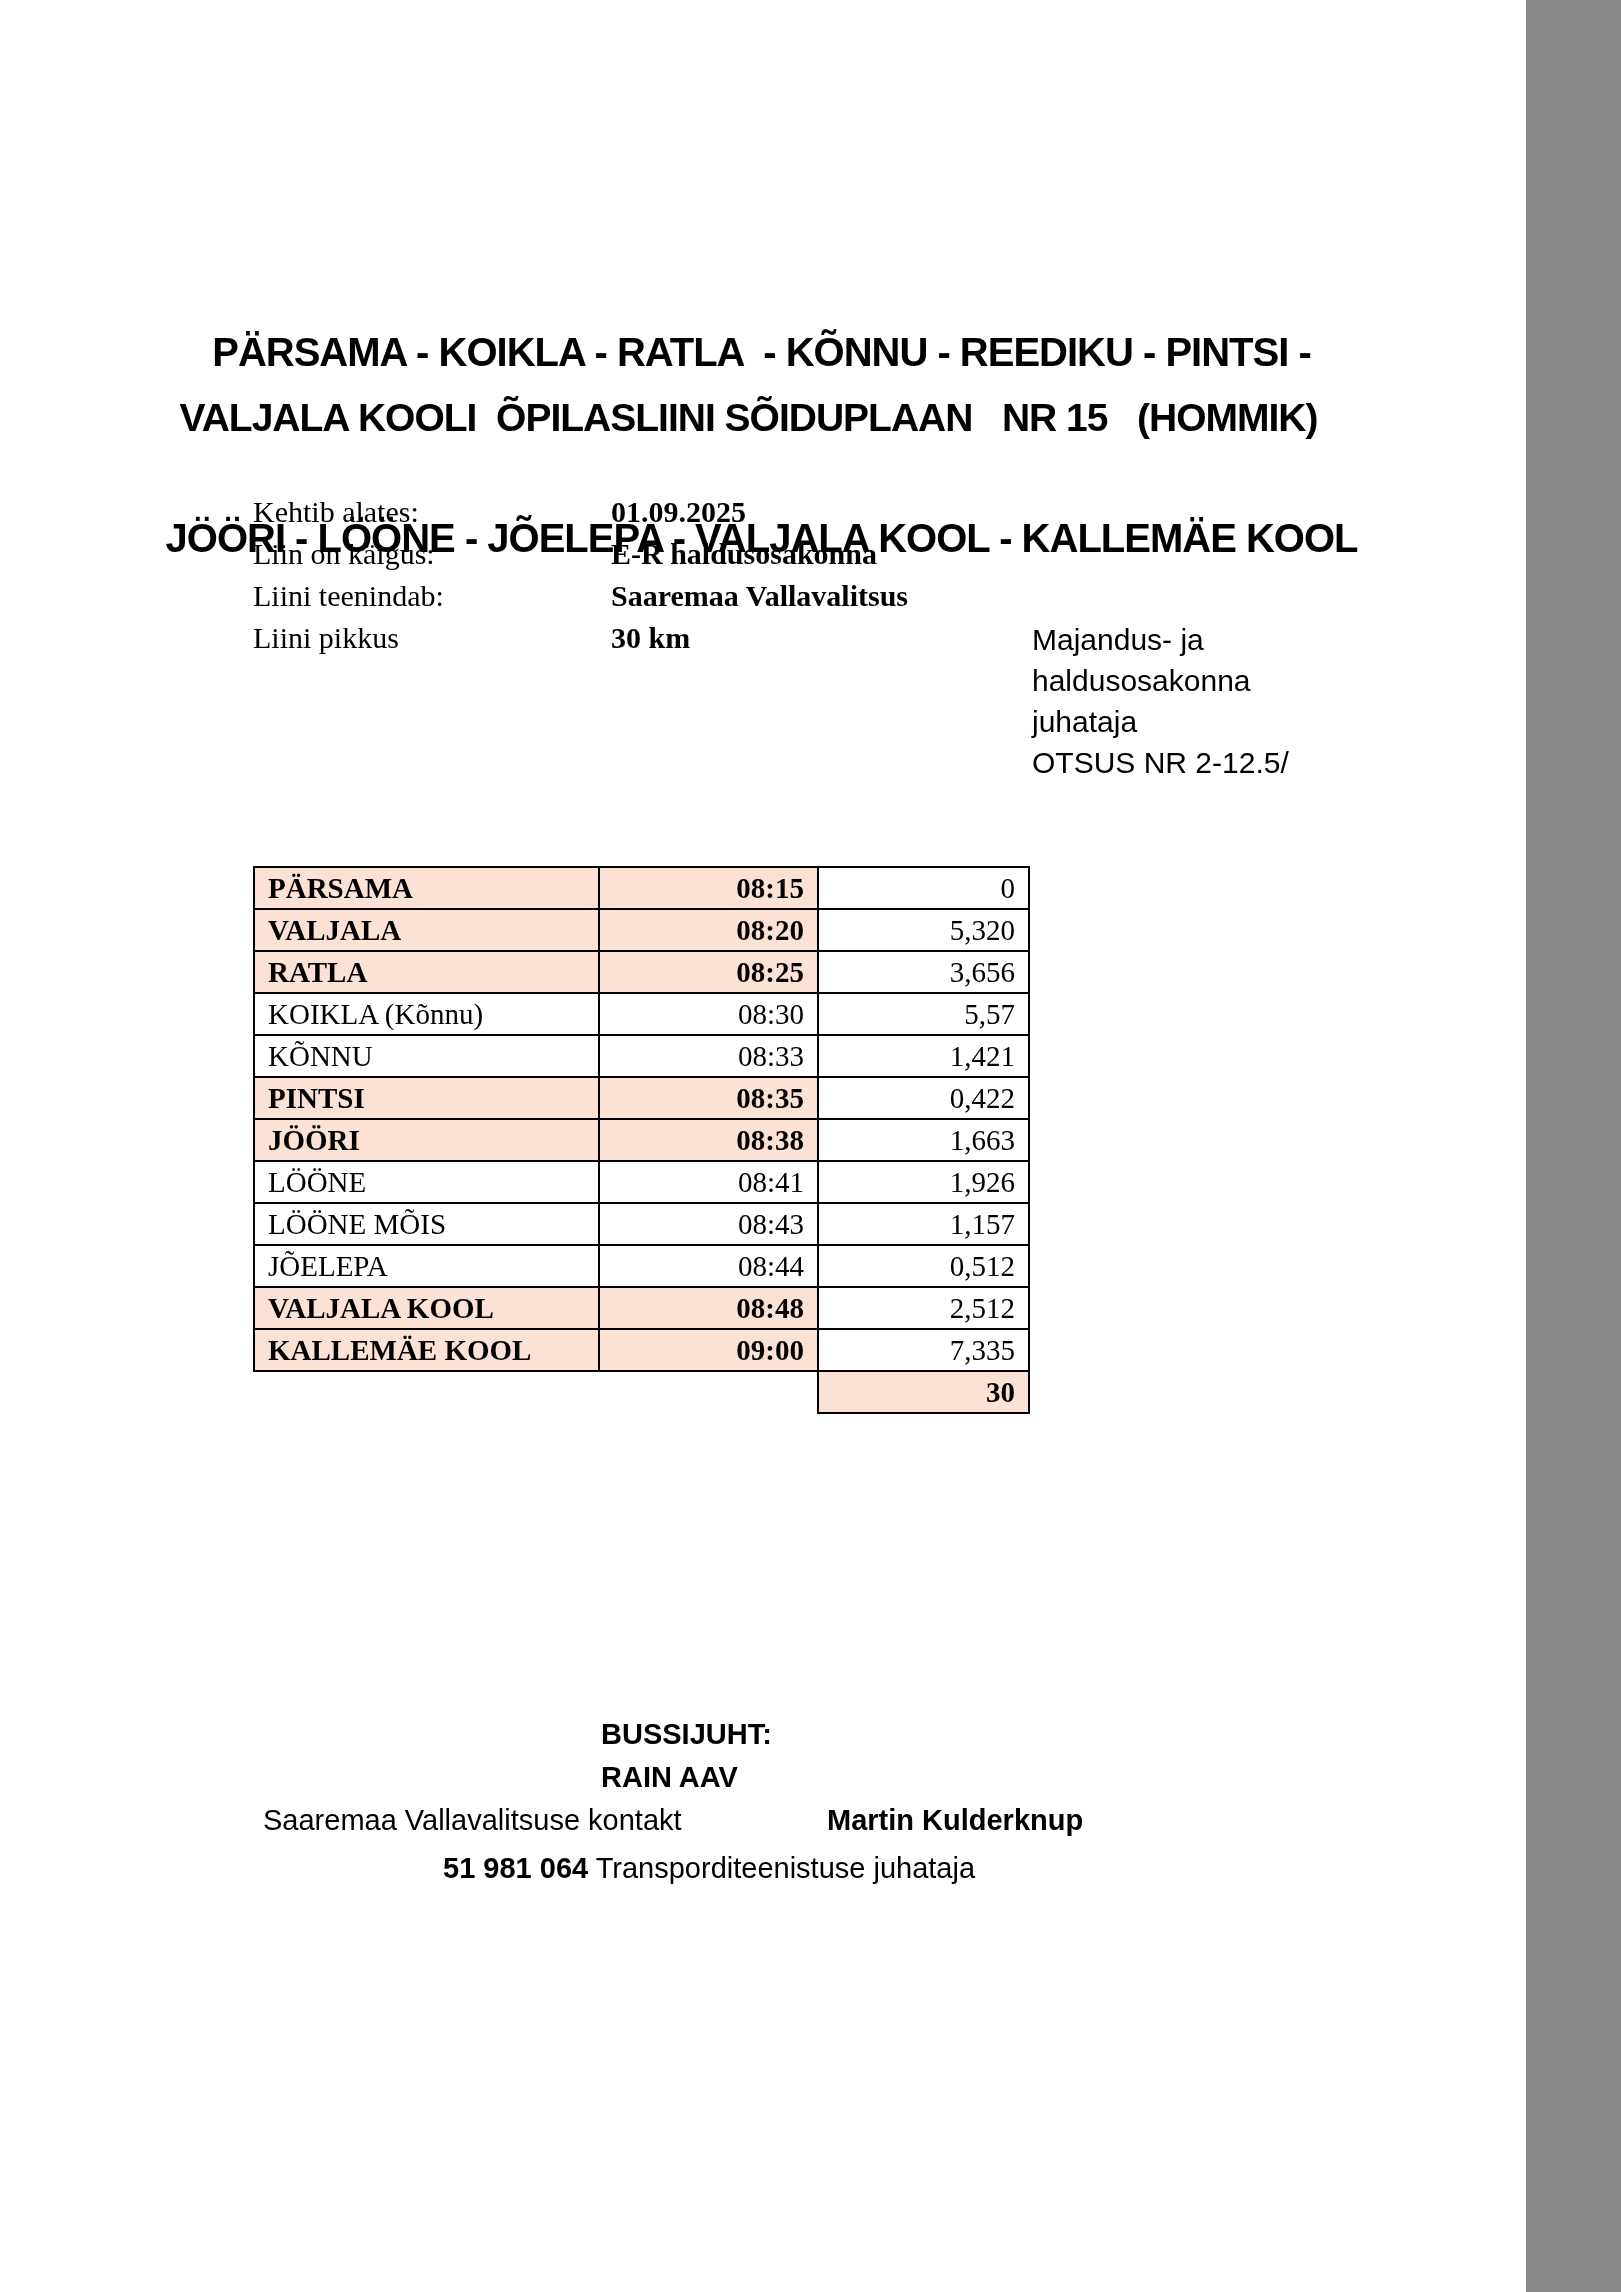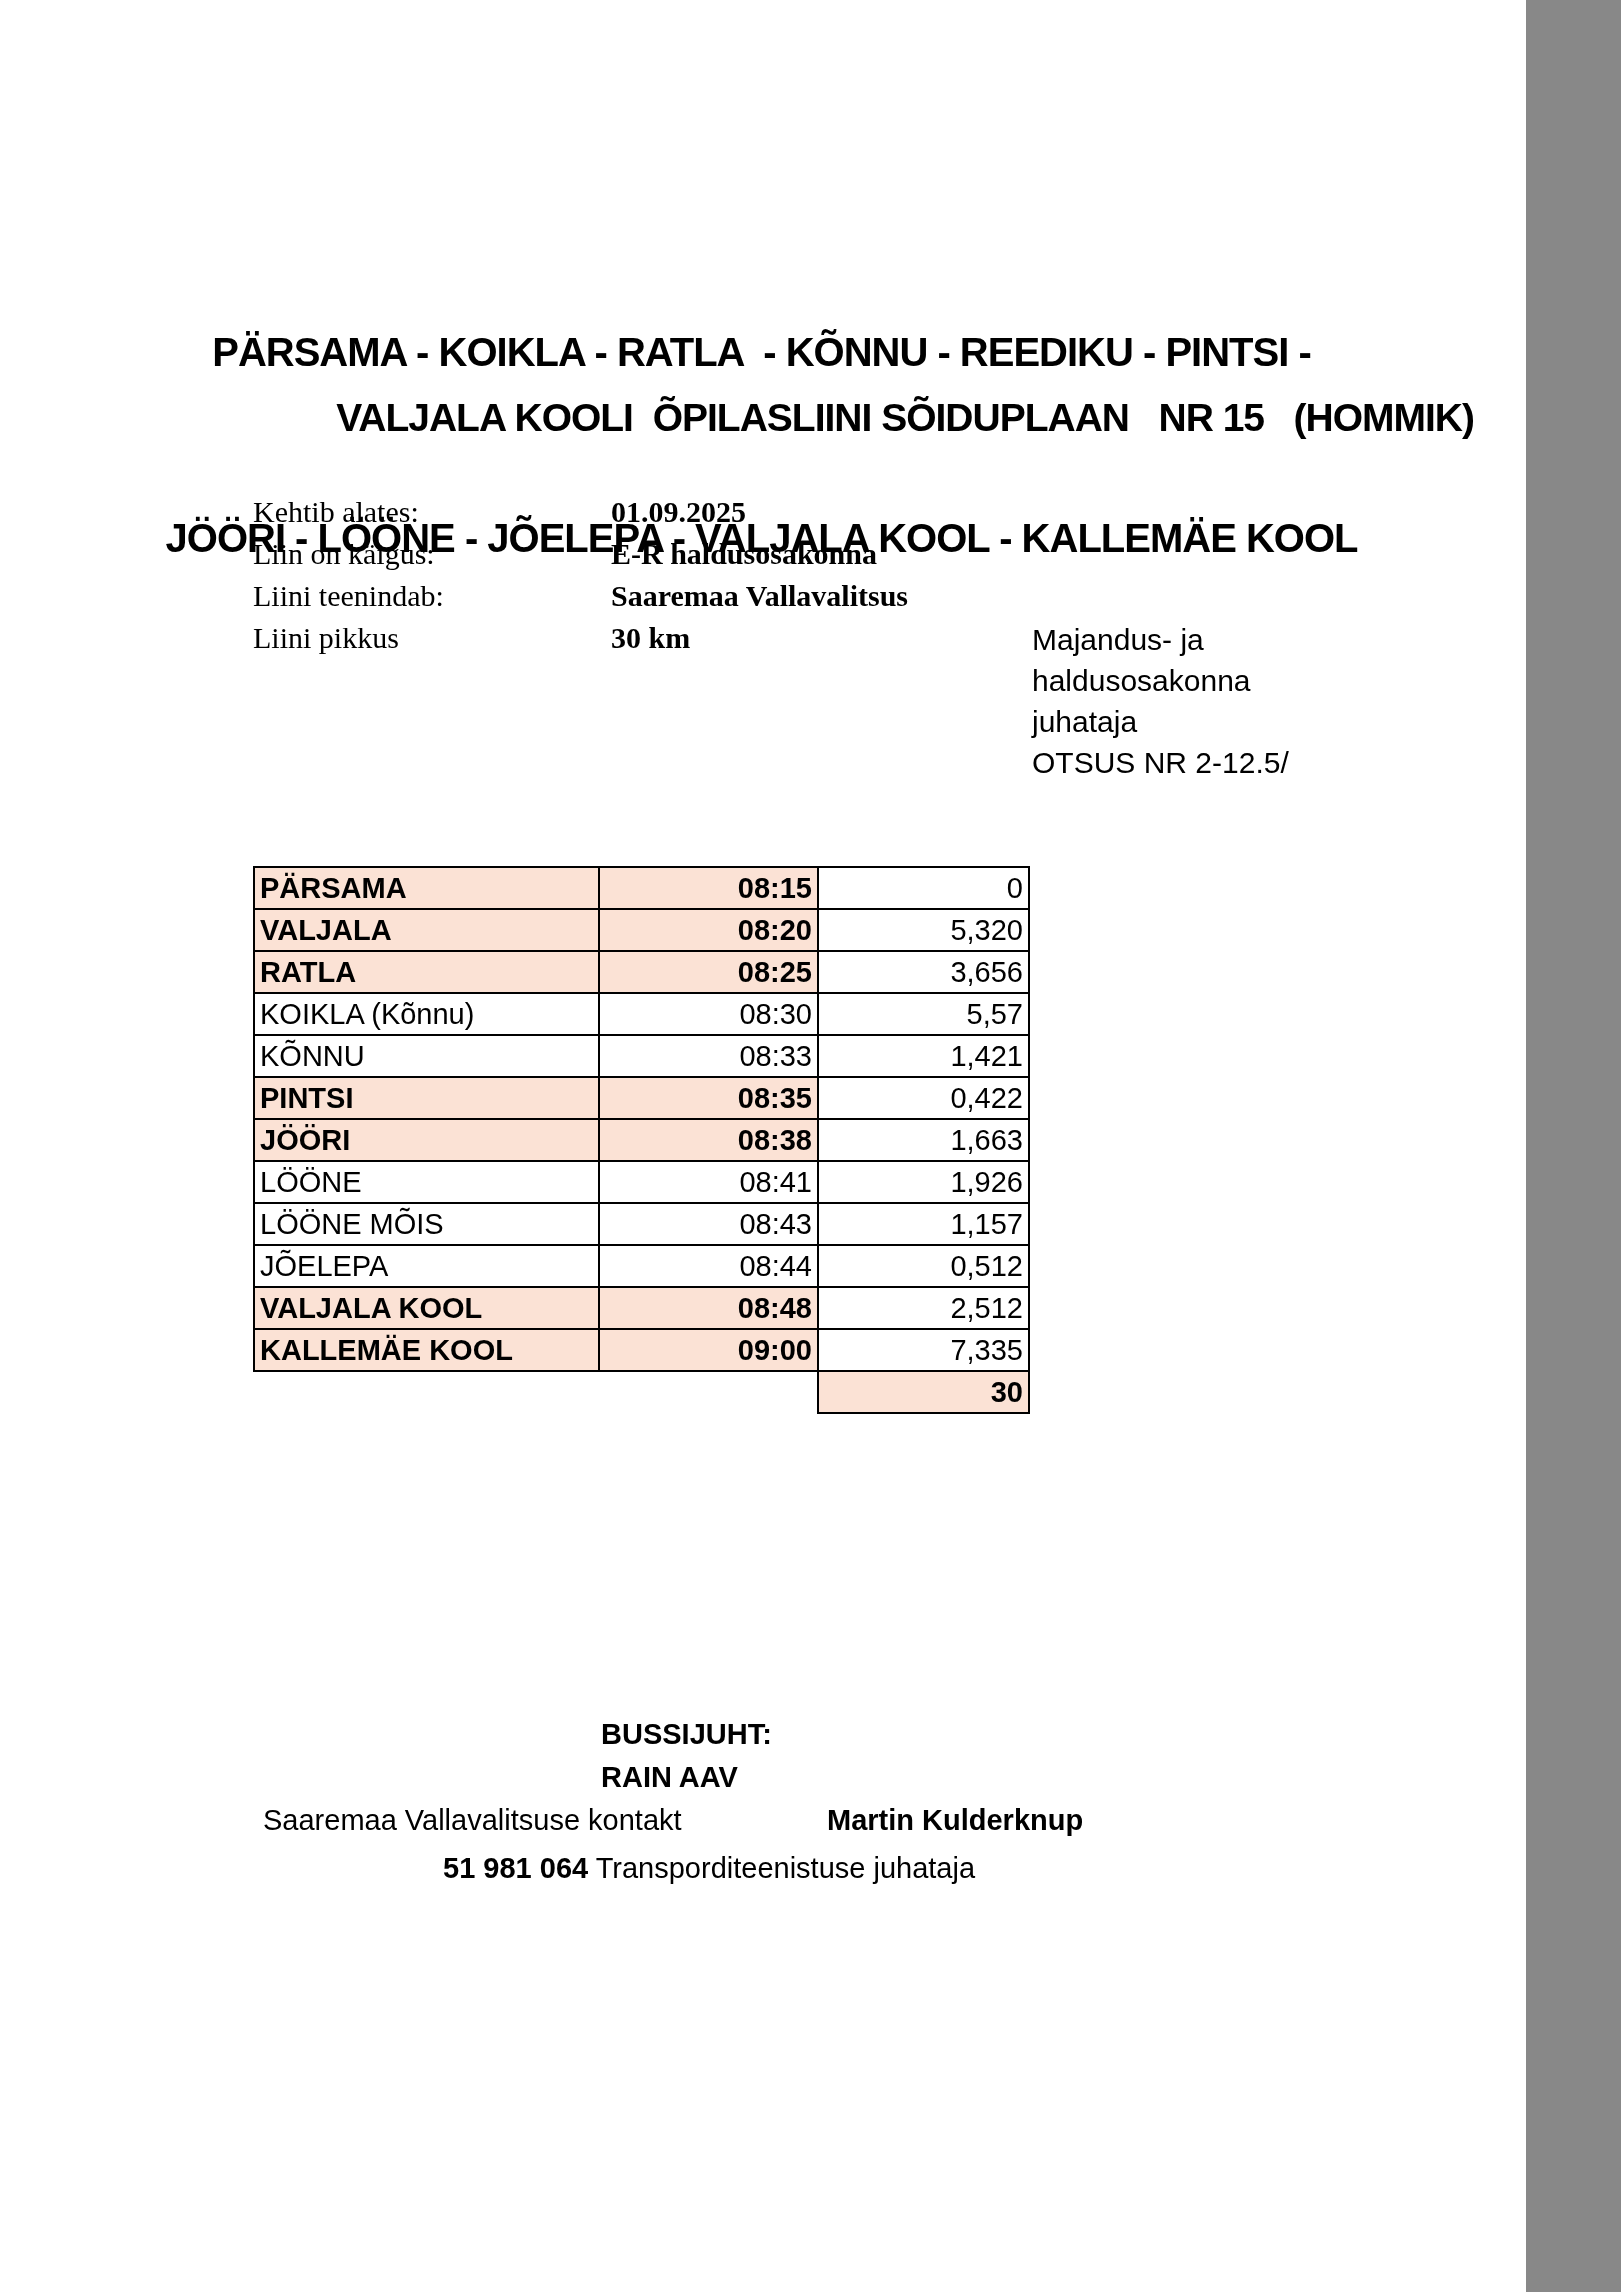--- a/index.html
+++ b/index.html
@@ -10,22 +10,22 @@
     overflow:hidden;
   }
   
   .route-title {
     position:absolute; left:49px; top:197px; width:1425px;
     text-align:center; font-weight:bold; font-size:40px; line-height:62px;
     letter-spacing:-1px; white-space:pre;
   }
   
   .schedule-title {
-    position:absolute; left:49px; top:396px; width:1425px;
-    text-align:right; font-weight:bold; font-size:39px; line-height:43px;
+    position:absolute; left:36px; top:396px; width:1425px;
+    text-align:center; font-weight:bold; font-size:39px; line-height:43px;
     letter-spacing:-1px; white-space:pre;
   }
   
   .info-row {
     position:absolute; left:253px; width:843px; height:42px;
     font-family:"Liberation Serif", serif; font-size:30px; line-height:42px;
     white-space:nowrap;
   }
   .info-row .info-value { position:absolute; left:358px; top:0; font-weight:bold; }
   .info-row-0 { top:491px; }
@@ -38,23 +38,23 @@
     font-size:30px; line-height:41px; white-space:nowrap;
   }
   
   table.schedule {
     position:absolute; left:253px; top:866px;
     border-collapse:collapse; table-layout:fixed;
     font-size:29px;
   }
   table.schedule td {
     height:42px; box-sizing:border-box;
-    border:2px solid #000; padding:0 5px;
+    border:2px solid #000; padding:0 13px;
     white-space:nowrap; overflow:hidden;
-    background:#fff; vertical-align:middle;
+    background:#fff; vertical-align:middle;font-family:Liberation Serif, serif;
   }
   table.schedule td.stop { text-align:left; }
   table.schedule td.time { text-align:right; }
   table.schedule td.dist { text-align:right; }
   table.schedule tr.hl td.stop,
   table.schedule tr.hl td.time { background:var(--hl); font-weight:bold; }
   table.schedule tr.total td.ghost { border:none; background:transparent; }
   table.schedule tr.total td.total-cell { background:var(--hl); font-weight:bold; }
   
   .footer-line { position:absolute; font-size:29px; line-height:43px; white-space:nowrap; }

